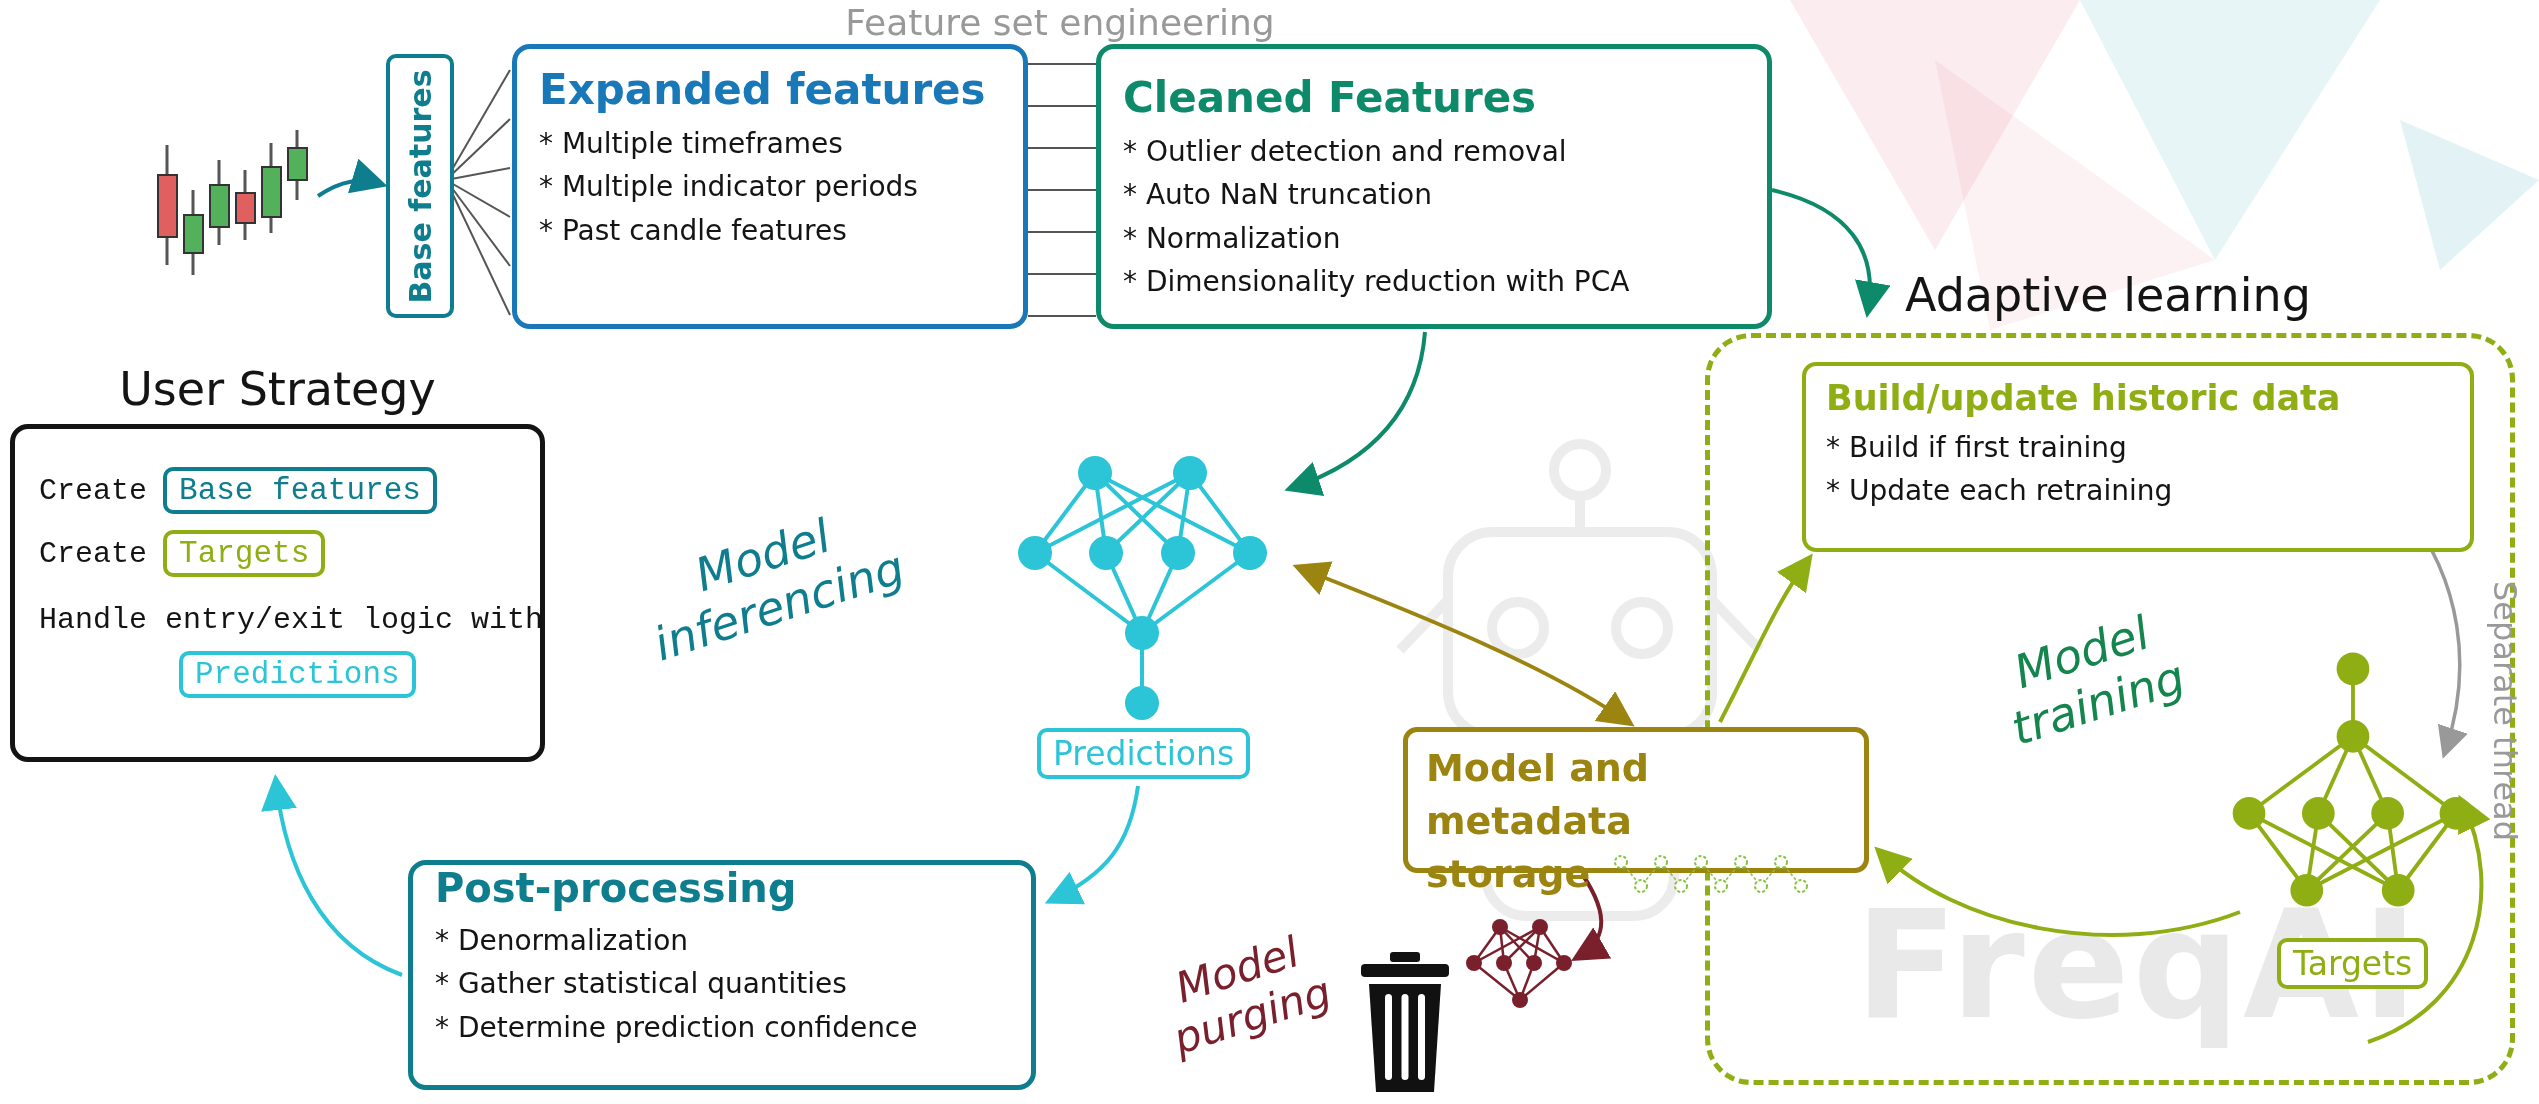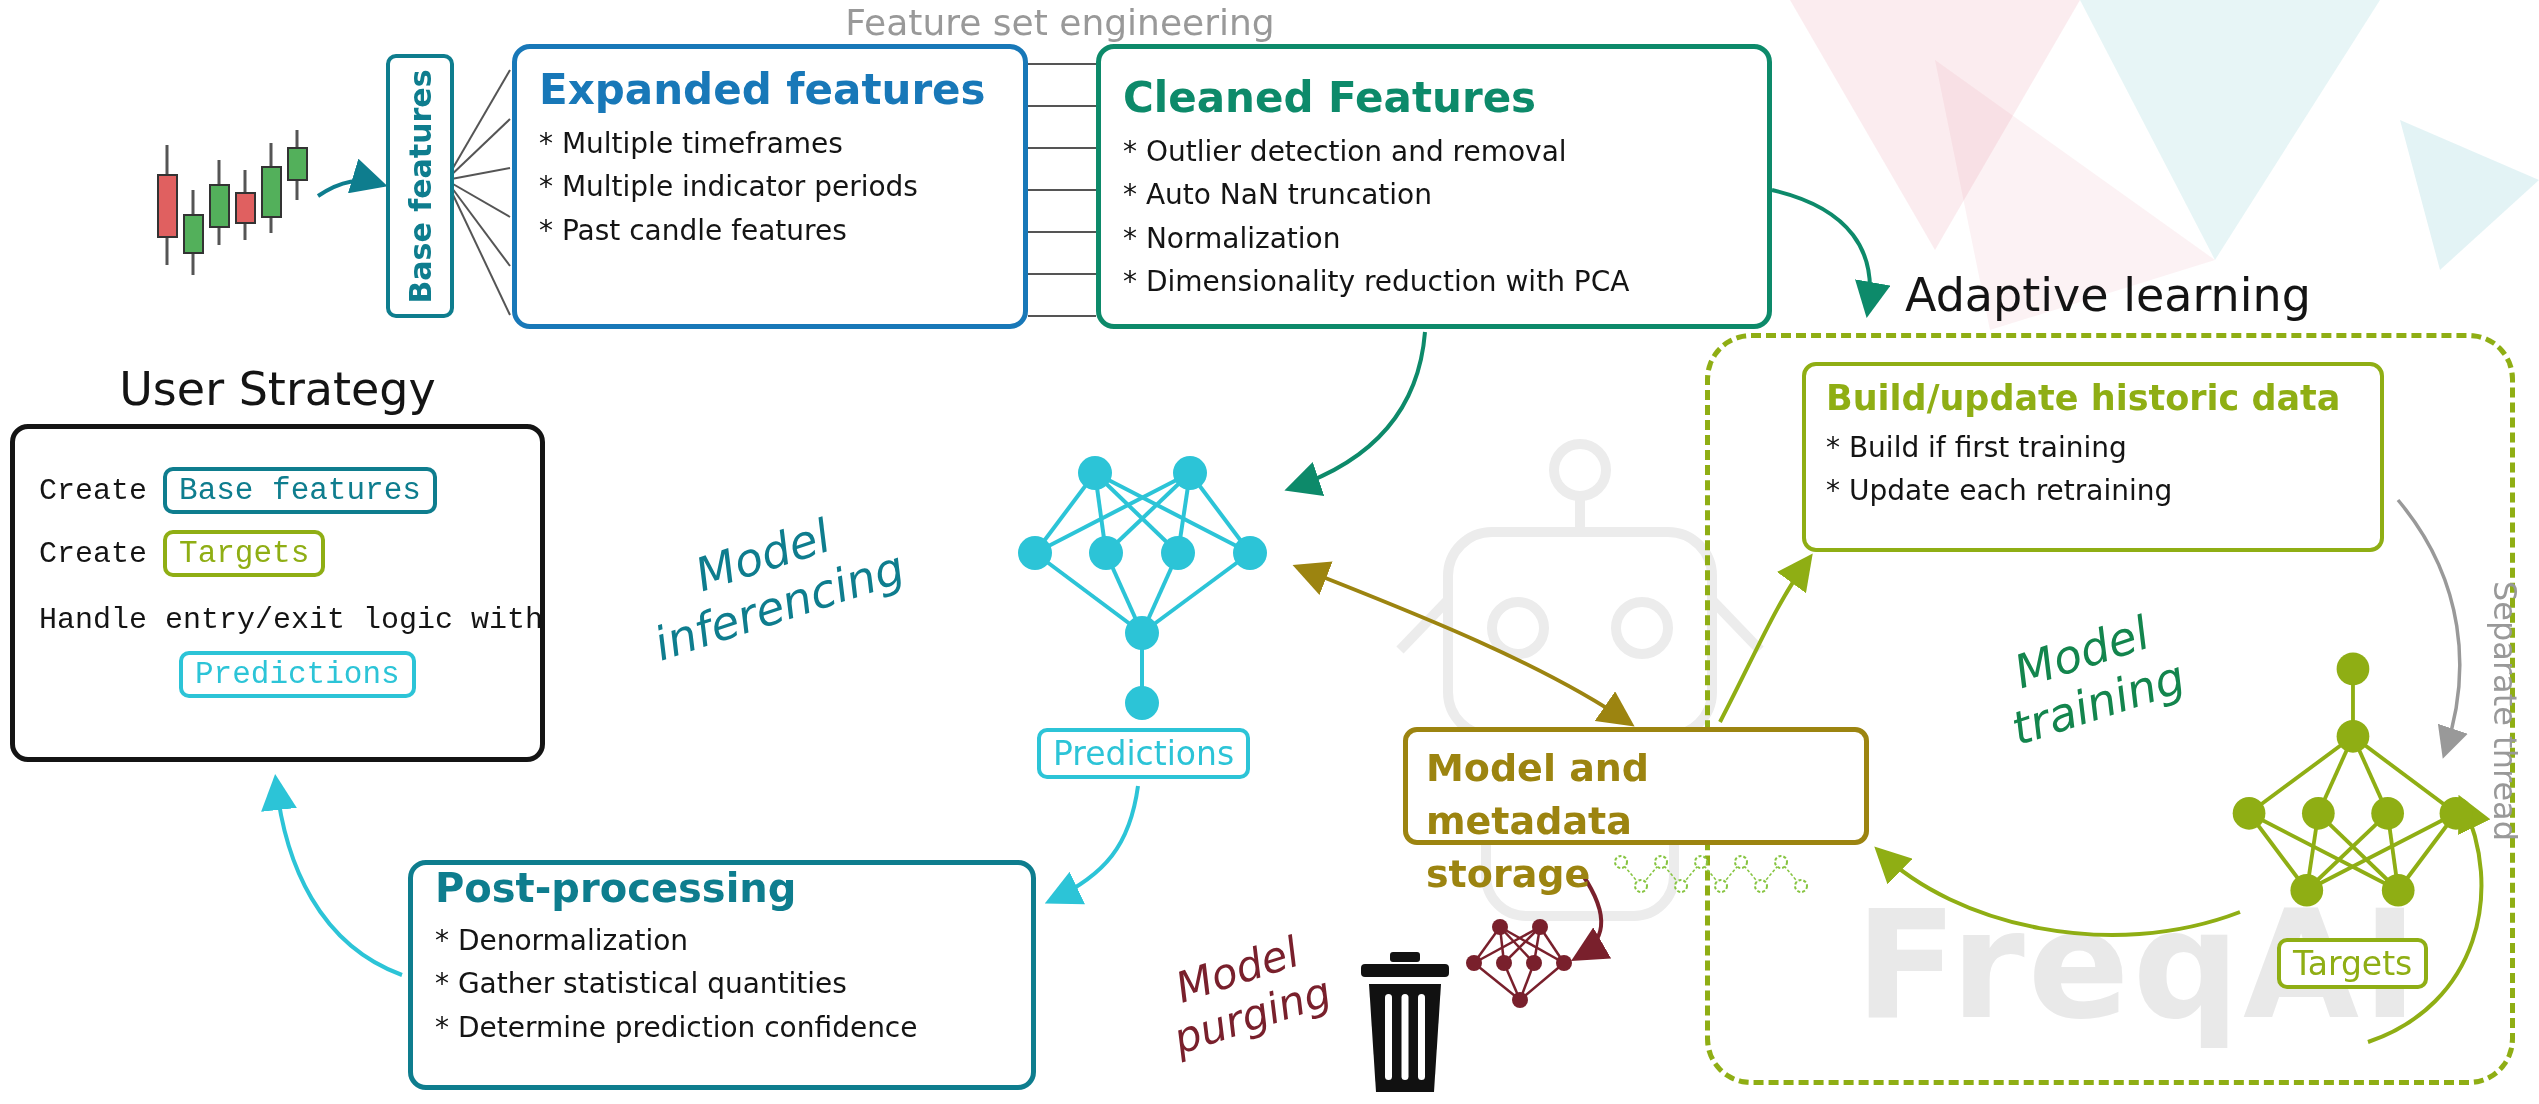--- a/index.html
+++ b/index.html
@@ -242,21 +242,21 @@
     </g>
   </svg>
 
   <div class="abs" style="left:1037px;top:728px;z-index:2;">
     <span class="chip chip-cyan" style="font-size:33px;">Predictions</span>
   </div>
 
   <div class="section-label" style="left:1905px;top:268px;">Adaptive learning</div>
   <div class="dashed-box" style="left:1705px;top:333px;width:800px;height:742px;"></div>
 
-  <div class="box build-box" style="left:1802px;top:362px;width:582px;height:190px;">
+  <div class="box build-box" style="left:1802px;top:362px;width:672px;height:190px;">
     <div class="title">Build/update historic data</div>
     <div class="items">
       <div>* Build if first training</div>
       <div>* Update each retraining</div>
     </div>
   </div>
 
   <div class="script-label script-green" style="left:1945px;top:625px;width:290px;transform:rotate(-18deg);">
     <div>Model</div>
     <div>training</div>
@@ -289,21 +289,21 @@
         <circle cx="132" cy="255" r="17"></circle>
     </g>
   </svg>
 
   <div class="abs" style="left:2277px;top:938px;z-index:2;">
     <span class="chip chip-yg" style="font-size:33px;">Targets</span>
   </div>
 
   <div class="vert-gray" style="left:2385px;top:682px;width:240px;">Separate thread</div>
 
-  <div class="box store-box" style="left:1403px;top:727px;width:466px;height:118px;">
+  <div class="box store-box" style="left:1403px;top:727px;width:466px;height:146px;">
     <div>Model and metadata</div>
     <div style="display:flex;align-items:center;gap:16px;">
       <span>storage</span>
       <svg width="210" height="46" viewBox="0 0 210 46">
         <g style="stroke:var(--mini_net_green)" stroke-width="1.5" stroke-dasharray="3,2">
           <line x1="15" y1="10" x2="35" y2="34"></line>
             <line x1="55" y1="10" x2="35" y2="34"></line>
           <line x1="55" y1="10" x2="75" y2="34"></line>
             <line x1="95" y1="10" x2="75" y2="34"></line>
           <line x1="95" y1="10" x2="115" y2="34"></line>

